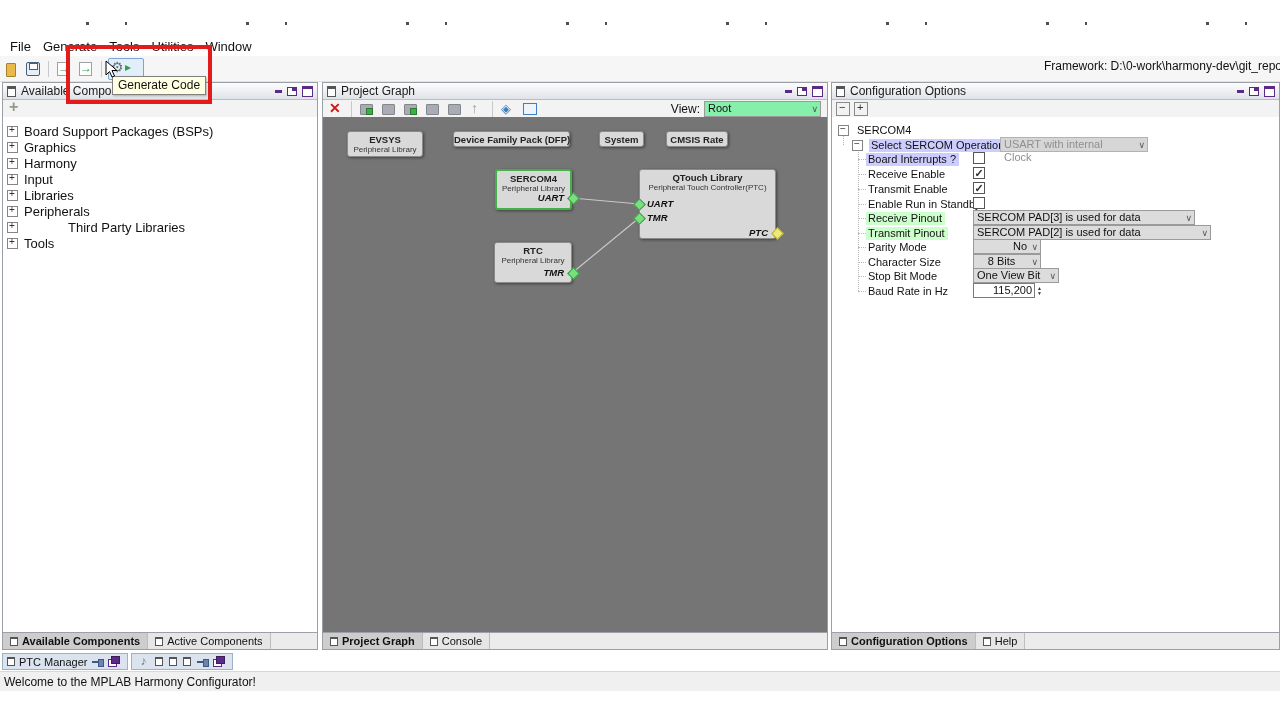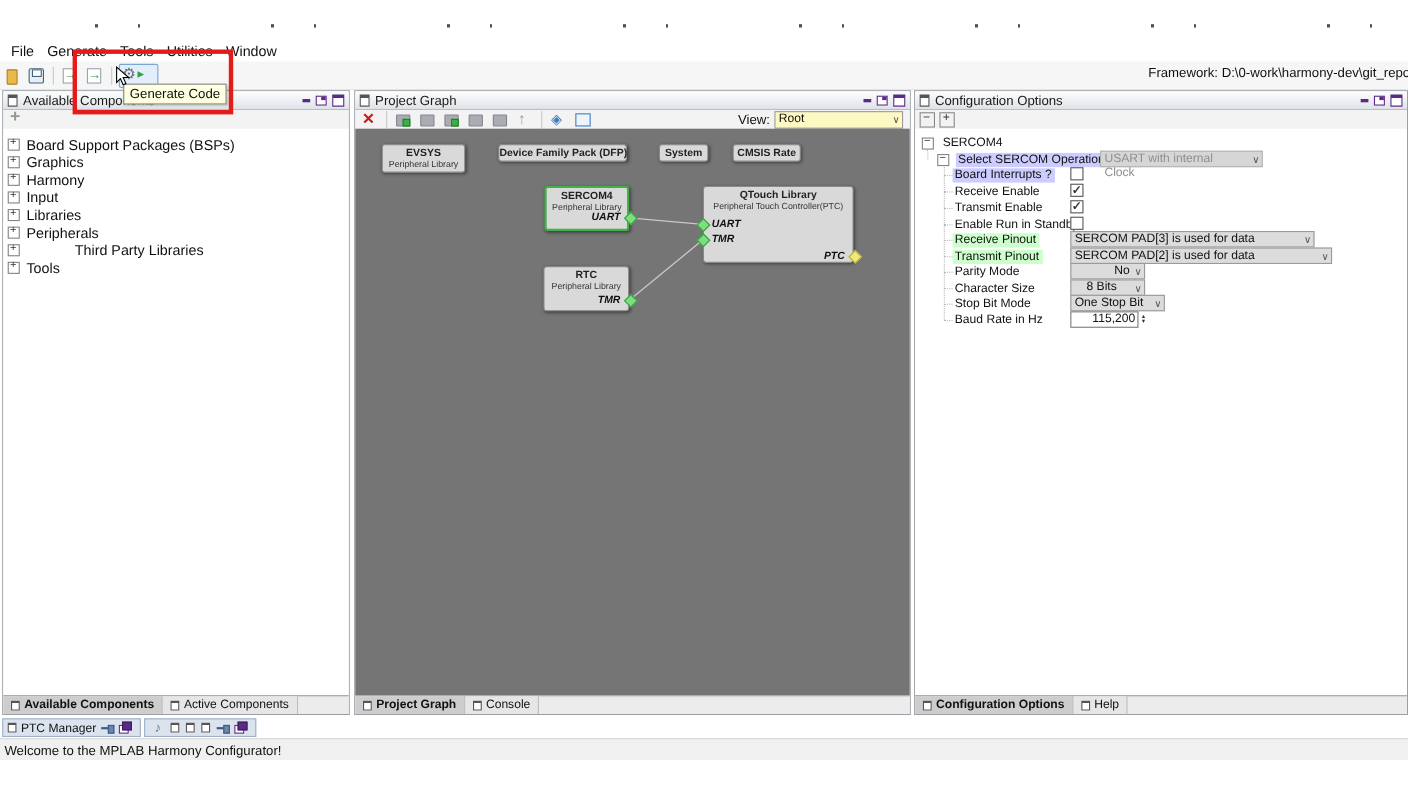--- a/index.html
+++ b/index.html
@@ -211,21 +211,21 @@
     <span class="ic ic-gwin"></span>
     <span class="ic ic-gwin green"></span>
     <span class="ic ic-gwin"></span>
     <span class="ic ic-gwin"></span>
     <span class="ic ic-up"></span>
     <span class="tsep"></span>
     <span class="ic ic-focus"></span>
     <span class="ic ic-snapshot"></span>
     <span style="flex:1"></span>
     <span style="margin-right:4px;">View:</span>
-    <span style="position:relative;display:inline-block;width:112px;height:14px;background:#fef9c3;border:1px solid #9a9a9a;font-size:11px;line-height:13px;padding-left:3px;margin-right:4px;">
+    <span style="position:relative;display:inline-block;width:112px;height:14px;background:#86efac;border:1px solid #9a9a9a;font-size:11px;line-height:13px;padding-left:3px;margin-right:4px;">
       <span>Root</span>
       <span class="chev" style="position:absolute;right:2px;top:1px;font-size:9px;color:#555;">∨</span>
     </span>
   </div>
   <div class="canvas" id="canvas">
     <svg id="edges" width="504" height="520" style="position:absolute;left:0;top:0;">
       <line x1="249" y1="81" x2="316" y2="87" stroke="#c8c8c8" stroke-width="1.2"></line>
       <line x1="249" y1="156" x2="316" y2="101" stroke="#c8c8c8" stroke-width="1.2"></line>
     </svg>
   <div class="node" style="left: 24px; top: 14px; width: 76px; height: 26px;">
@@ -338,21 +338,21 @@
       <div class="ctl-select" style="left: 141px; top: 122px; width: 68px; padding-left: 39px;"><span>No Parity</span><span class="chev">∨</span></div>
       <div class="guide-h" style="left: 26px; top: 145px; width: 8px;"></div>
       <div class="crow" style="left: 34px; top: 138px;">
         <span class="clabel">Character Size</span>
       </div>
       <div class="ctl-select" style="left: 141px; top: 137px; width: 68px; text-align: center;"><span>8 Bits</span><span class="chev">∨</span></div>
       <div class="guide-h" style="left: 26px; top: 159px; width: 8px;"></div>
       <div class="crow" style="left: 34px; top: 152px;">
         <span class="clabel">Stop Bit Mode</span>
       </div>
-      <div class="ctl-select" style="left: 141px; top: 151px; width: 86px;"><span>One Stop Bit</span><span class="chev">∨</span></div>
+      <div class="ctl-select" style="left: 141px; top: 151px; width: 86px;"><span>One View Bit</span><span class="chev">∨</span></div>
       <div class="guide-h" style="left: 26px; top: 174px; width: 8px;"></div>
       <div class="crow" style="left: 34px; top: 167px;">
         <span class="clabel">Baud Rate in Hz</span>
       </div>
       <div class="ctl-spin" style="left: 141px; top: 166px; width: 62px;">115,200</div>
       <div class="spinbtn" style="left: 203px; top: 166px;">
         <span>▲</span>
         <span>▼</span>
       </div>
     </div>

